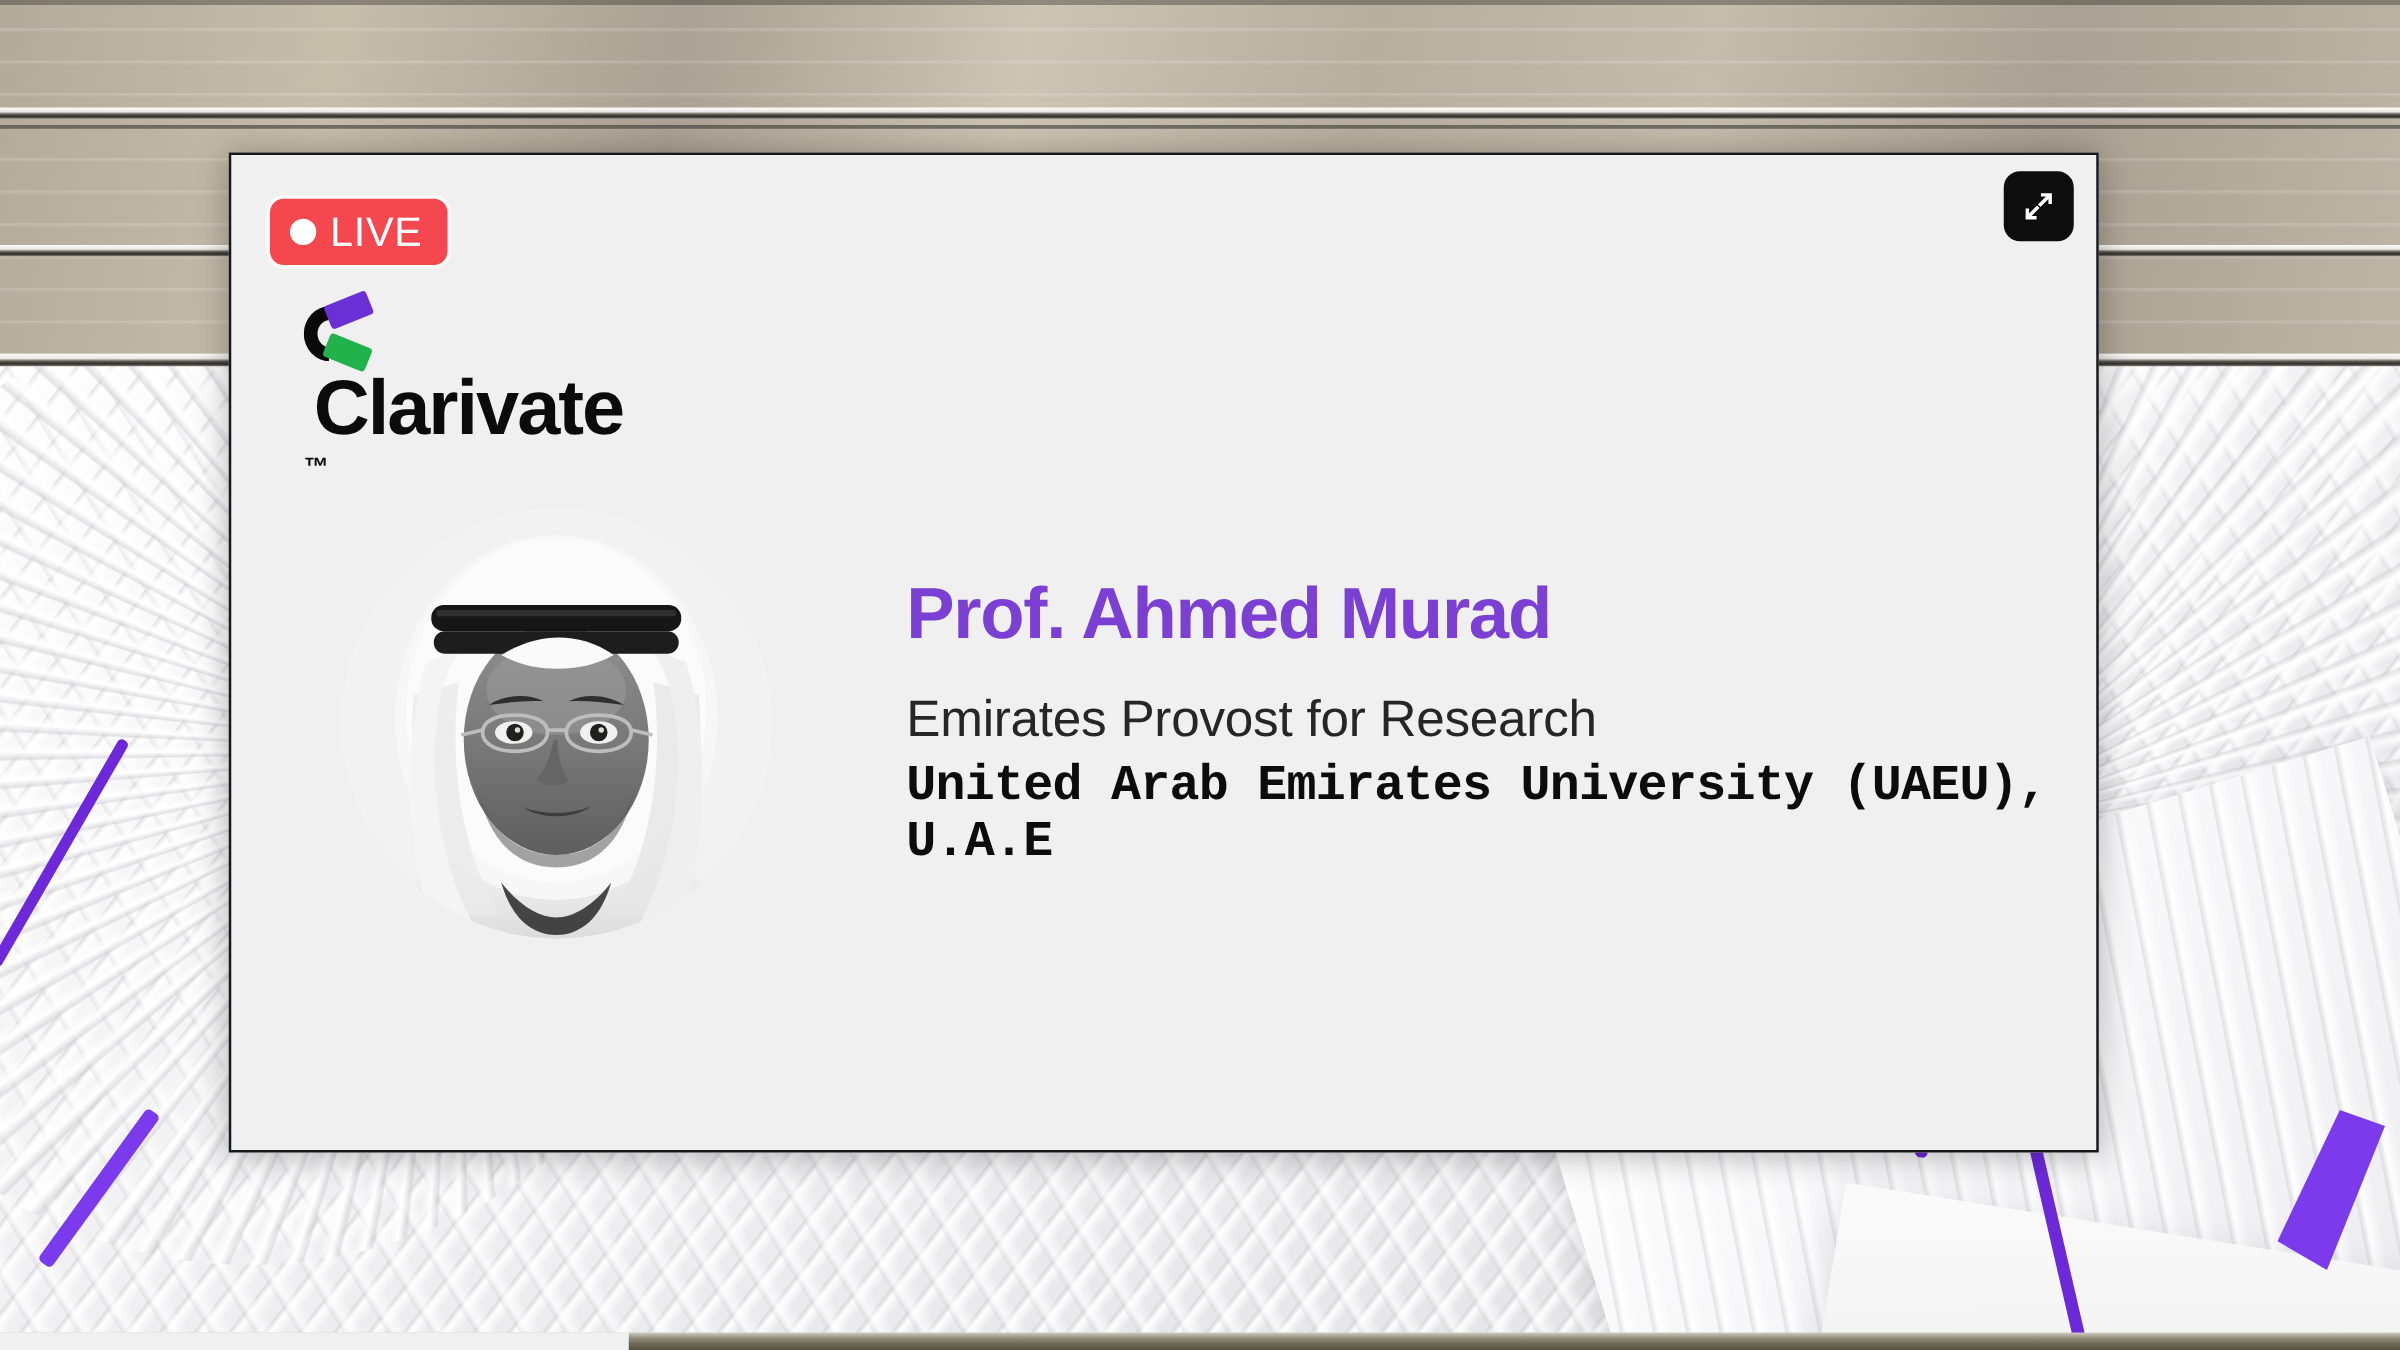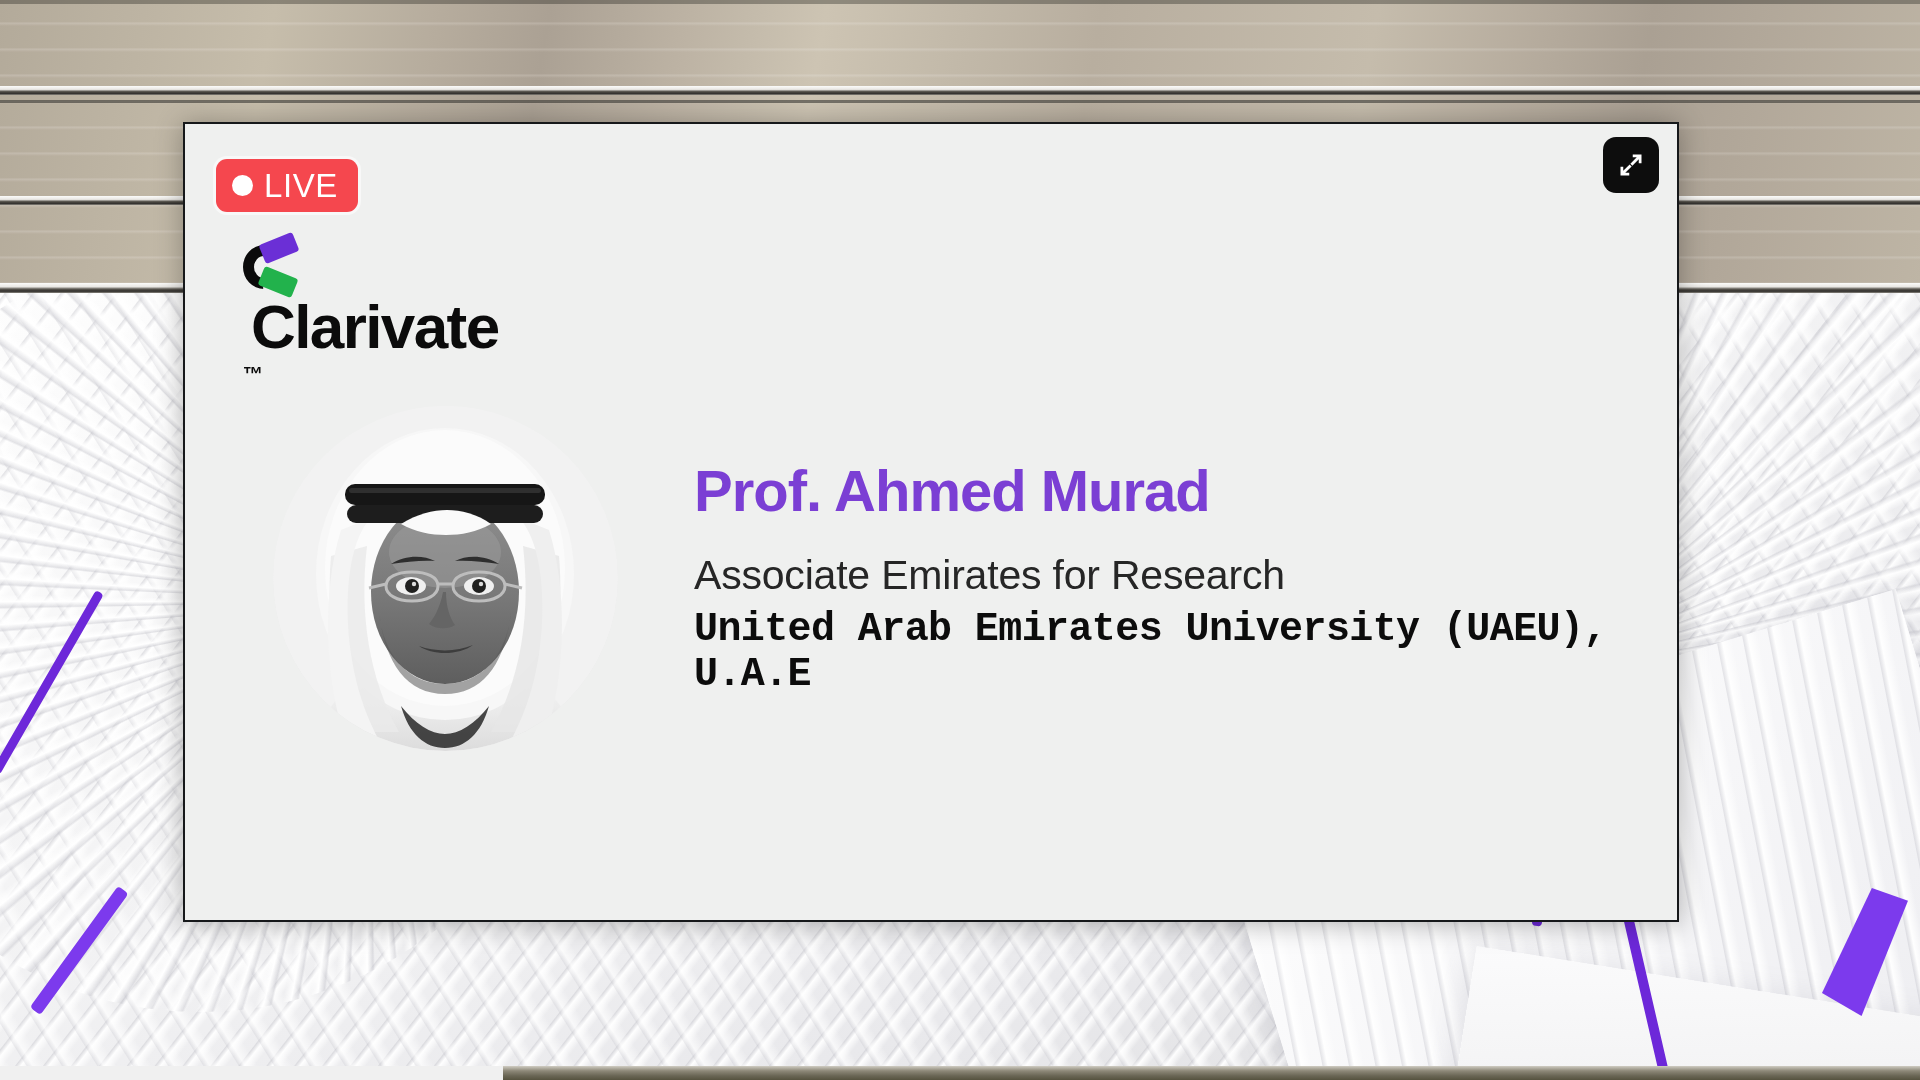--- a/index.html
+++ b/index.html
@@ -176,21 +176,21 @@
     position:absolute; left:0; right:0; top:282px;
     display:flex; align-items:center;
   }
   .portrait{
     width:345px; height:345px; border-radius:50%; margin-left:88px;
     flex:none; overflow:hidden; position:relative;
     background:radial-gradient(circle at 50% 38%, #fcfcfc 0%, #f1f1f1 55%, #e4e4e4 100%);
   }
   .portrait svg{ display:block; width:100%; height:100%; }
 
-  .speaker{ margin-left:76px; }
+  .speaker{ margin-left:107px; }
   .sp-name{
     font-size:58px; font-weight:700; color:#7b3fd4; letter-spacing:-1px;
     line-height:1.06; font-family:"Liberation Sans", sans-serif;
   }
   .sp-role{
     margin-top:32px; font-size:41px; font-weight:400; color:#262626;
     letter-spacing:-.2px; line-height:1.12;
     font-family:"Liberation Sans", sans-serif;
   }
   .sp-org{
@@ -320,18 +320,18 @@
 
           <path d="M106 206c4 44 30 72 66 72s62-28 66-72c-6 52-28 82-66 82s-60-30-66-82z" fill="#5a5a5a" opacity=".55"></path>
 
           <path d="M128 300c14 18 30 28 44 28s30-10 44-28c-8 28-24 42-44 42s-36-14-44-42z" fill="#1c1c1c" opacity=".8"></path>
         </g>
       </svg>
     </div>
 
     <div class="speaker">
       <div class="sp-name">Prof. Ahmed Murad</div>
-      <div class="sp-role">Associate Emirates for Research</div>
+      <div class="sp-role">Emirates Provost for Research</div>
       <div class="sp-org">United Arab Emirates University (UAEU), U.A.E</div>
     </div>
 
   </div>
 </div>
 
 </body></html>

